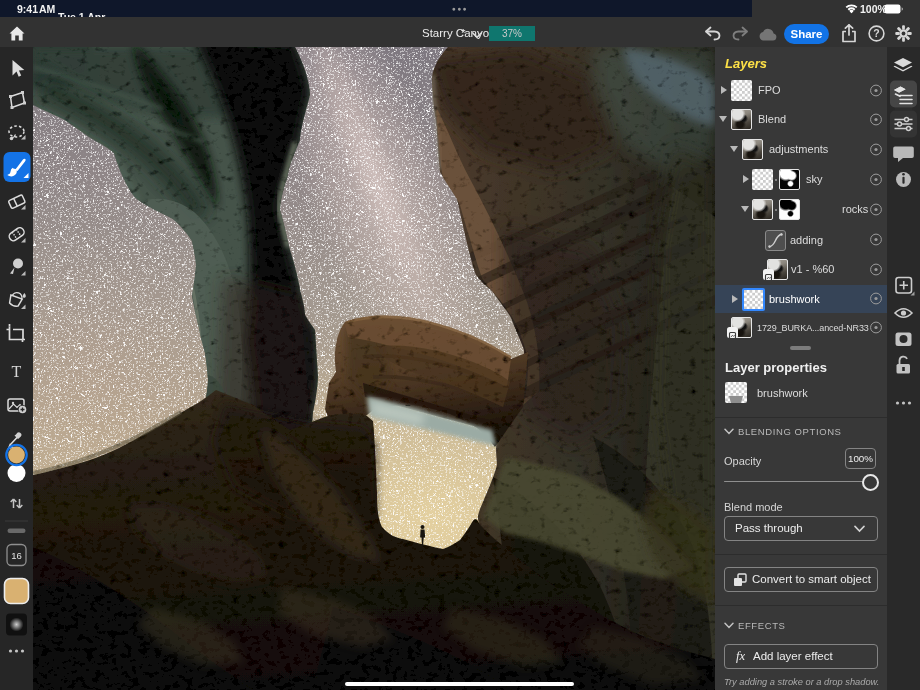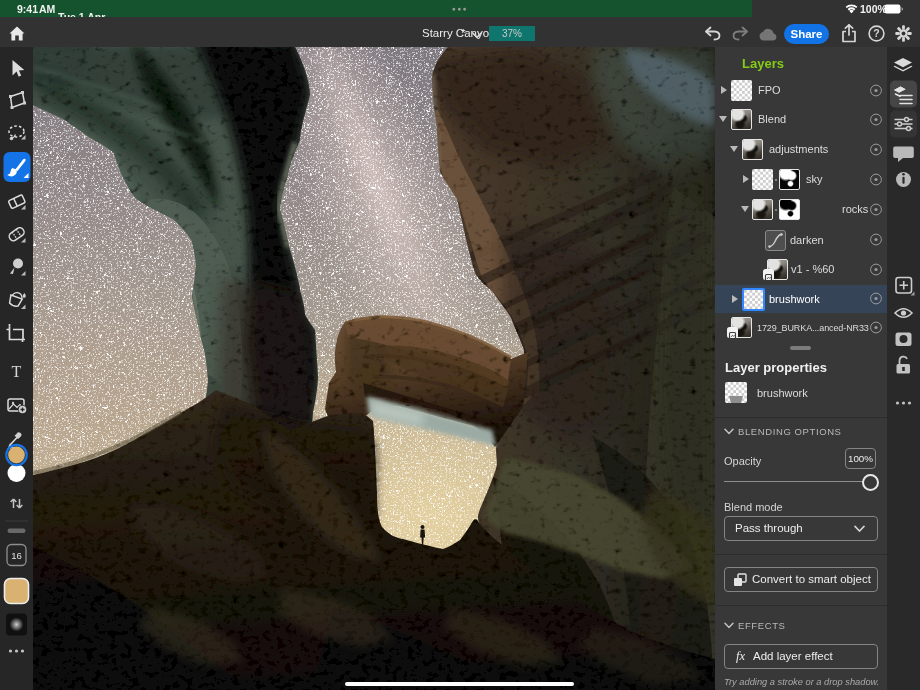--- a/index.html
+++ b/index.html
@@ -1,19 +1,19 @@
 <!DOCTYPE html>
 <html><head>
 <meta charset="utf-8">
 <style>
   html,body{margin:0;padding:0;}
   body{width:920px;height:690px;overflow:hidden;background:#323232;font-family:"Liberation Sans",sans-serif;position:relative;}
   .abs{position:absolute;}
   
-  #statusbar{left:0;top:0;width:752px;height:17px;background:#14532d;color:#f2f2f2;font-size:10.5px;font-weight:bold;}
+  #statusbar{left:0;top:0;width:752px;height:17px;background:#0f172a;color:#f2f2f2;font-size:10.5px;font-weight:bold;}
   #titlebar{left:0;top:17px;width:920px;height:30px;background:#323232;}
   .dots3{color:#9a9a9a;font-size:6.5px;letter-spacing:1.5px;}
   #doc-title{color:#ededed;font-size:11.5px;}
   #zoom-badge{background:#0f766e;color:#c9c9c9;font-size:10px;border-radius:0;padding:2px 13px;}
   #share-btn{background:#1273e6;color:#fff;font-size:11.5px;font-weight:bold;border-radius:10px;width:45px;height:20px;line-height:20px;text-align:center;}
   
   #toolbar{left:0;top:47px;width:33px;height:643px;background:#262626;}
   
   #canvas{left:33px;top:47px;width:682px;height:643px;background:#000;}
   
@@ -479,21 +479,21 @@
 </defs>
   <g fill="#c4c4c4">
     <circle cx="10.5" cy="604" r="1.6"></circle>
         <circle cx="16.5" cy="604" r="1.6"></circle>
         <circle cx="22.5" cy="604" r="1.6"></circle>
   </g>
 </svg>
 </div>
 
 <div id="panel" class="abs">
-  <div class="abs" style="left:27px;top:9px;font-size:13px;font-weight:bold;color:#84cc16;">Layers</div>
+  <div class="abs" style="left:10px;top:9px;font-size:13px;font-weight:bold;color:#fde047;font-style:italic;">Layers</div>
 
   <div class="abs" style="left:0;top:238px;width:172px;height:28px;background:#364457;"></div>
 
   <div class="abs tri tri-r" style="left:6px;top:39px;"></div>
   <div class="abs checker" style="left:16px;top:33px;width:21px;height:21px;border-radius:2px;"></div>
   <div class="abs row-txt" style="left:43px;top:37px;">FPO</div>
 
   <div class="abs tri tri-d" style="left:4px;top:69px;"></div>
   <div class="abs thumb-photo" style="left:16px;top:62px;"></div>
   <div class="abs row-txt" style="left:43px;top:66px;">Blend</div>
@@ -514,21 +514,21 @@
   <div class="abs mask-rocks" style="left:64px;top:152px;"></div>
   <div class="abs row-txt" style="left:91px;top:156px;margin-left:36px;">rocks</div>
 
   <div class="abs" style="left:50px;top:183px;width:19px;height:19px;background:#4e4e4e;border:1px solid #8a8a8a;border-radius:3px;">
     <svg width="19" height="19" viewBox="0 0 19 19">
         <path d="M3 16 Q7 15 9.5 9.5 Q12 4 16 3" fill="none" stroke="#cfcfcf" stroke-width="1.4"></path>
         <circle cx="3.5" cy="15.5" r="1.2" fill="#cfcfcf"></circle>
         <circle cx="15.5" cy="3.5" r="1.2" fill="#cfcfcf"></circle>
       </svg>
   </div>
-  <div class="abs row-txt" style="left:75px;top:187px;">darken</div>
+  <div class="abs row-txt" style="left:75px;top:187px;">adding</div>
 
   <div class="abs thumb-photo" style="left:52px;top:212px;"></div>
   <div class="abs so-badge" style="left:48px;top:222px;"><svg width="11" height="11" viewBox="0 0 11 11">
         <rect x="2.5" y="2.5" width="6" height="6" rx="1" fill="none" stroke="#3a3a3a" stroke-width="1.1"></rect>
         <path d="M4 7 l1.5-1.8 1.2 1.2 1-1.2" stroke="#3a3a3a" stroke-width="0.8" fill="none"></path>
       </svg></div>
   <div class="abs row-txt" style="left:76px;top:216px;">v1 - %60</div>
 
   <div class="abs tri tri-r" style="left:17px;top:248px;"></div>
   <div class="abs checker" style="left:27px;top:241px;width:19px;height:19px;border:2px solid #3388ff;border-radius:2px;"></div>

